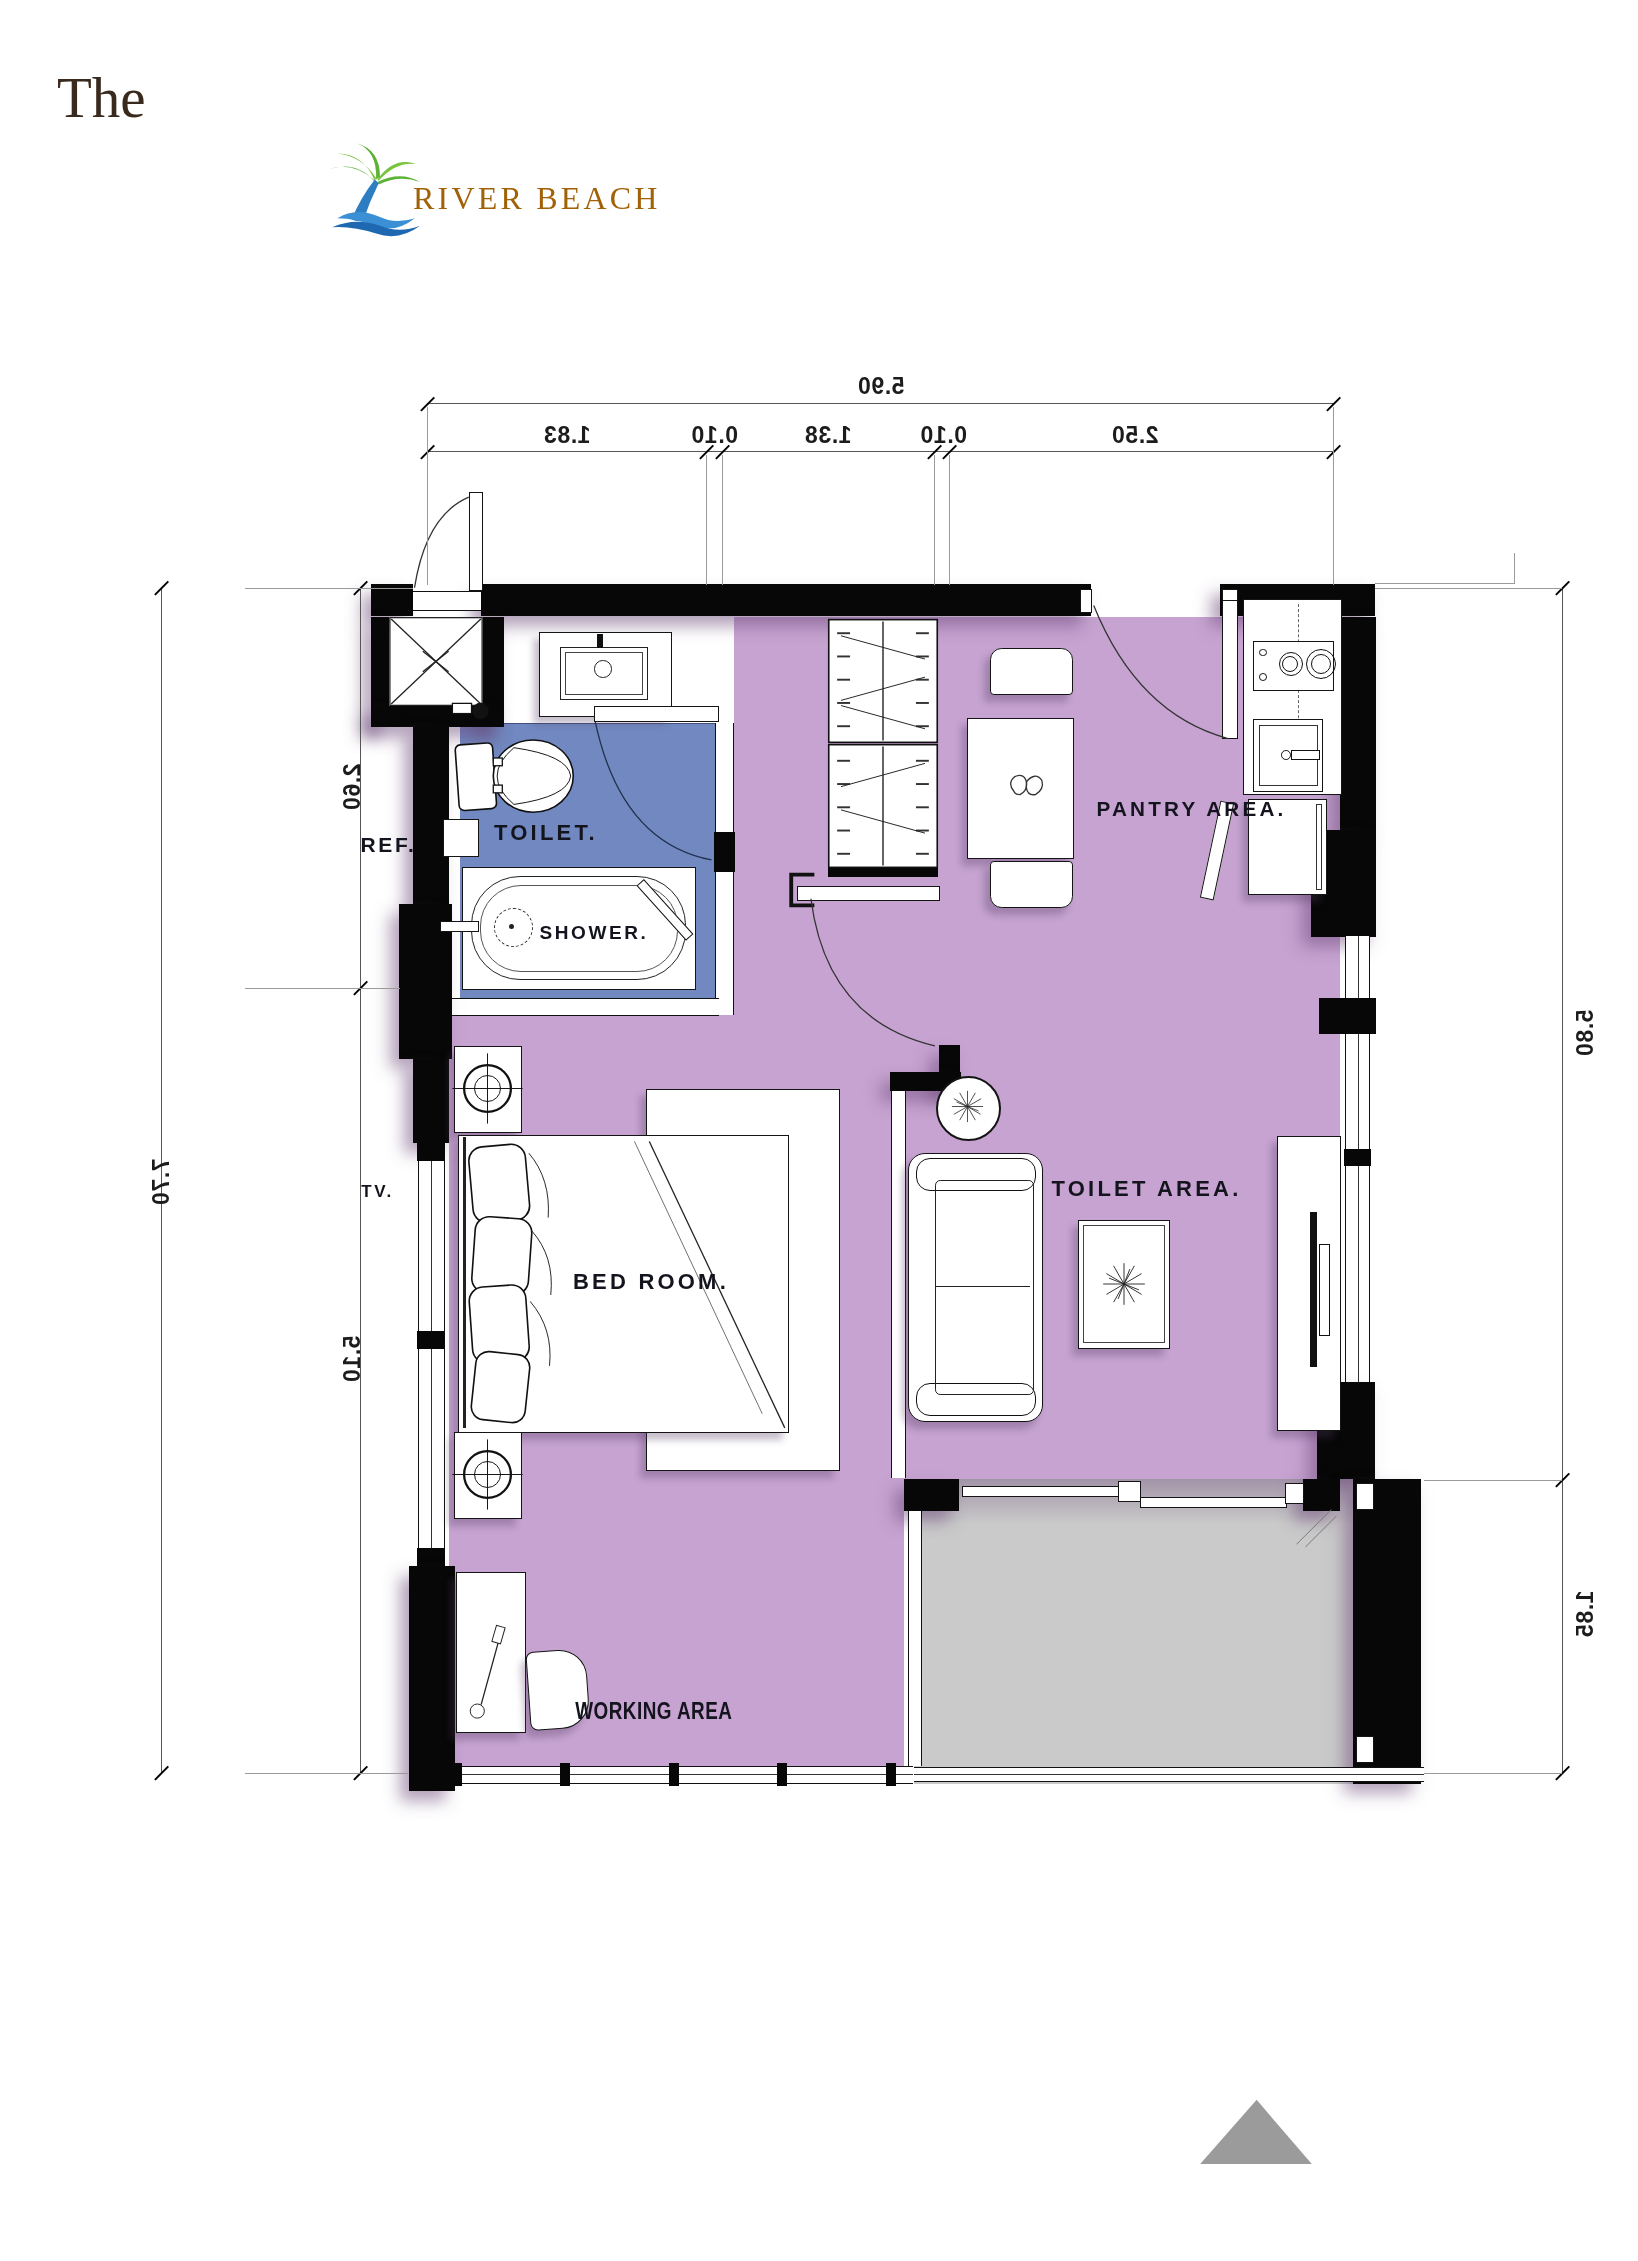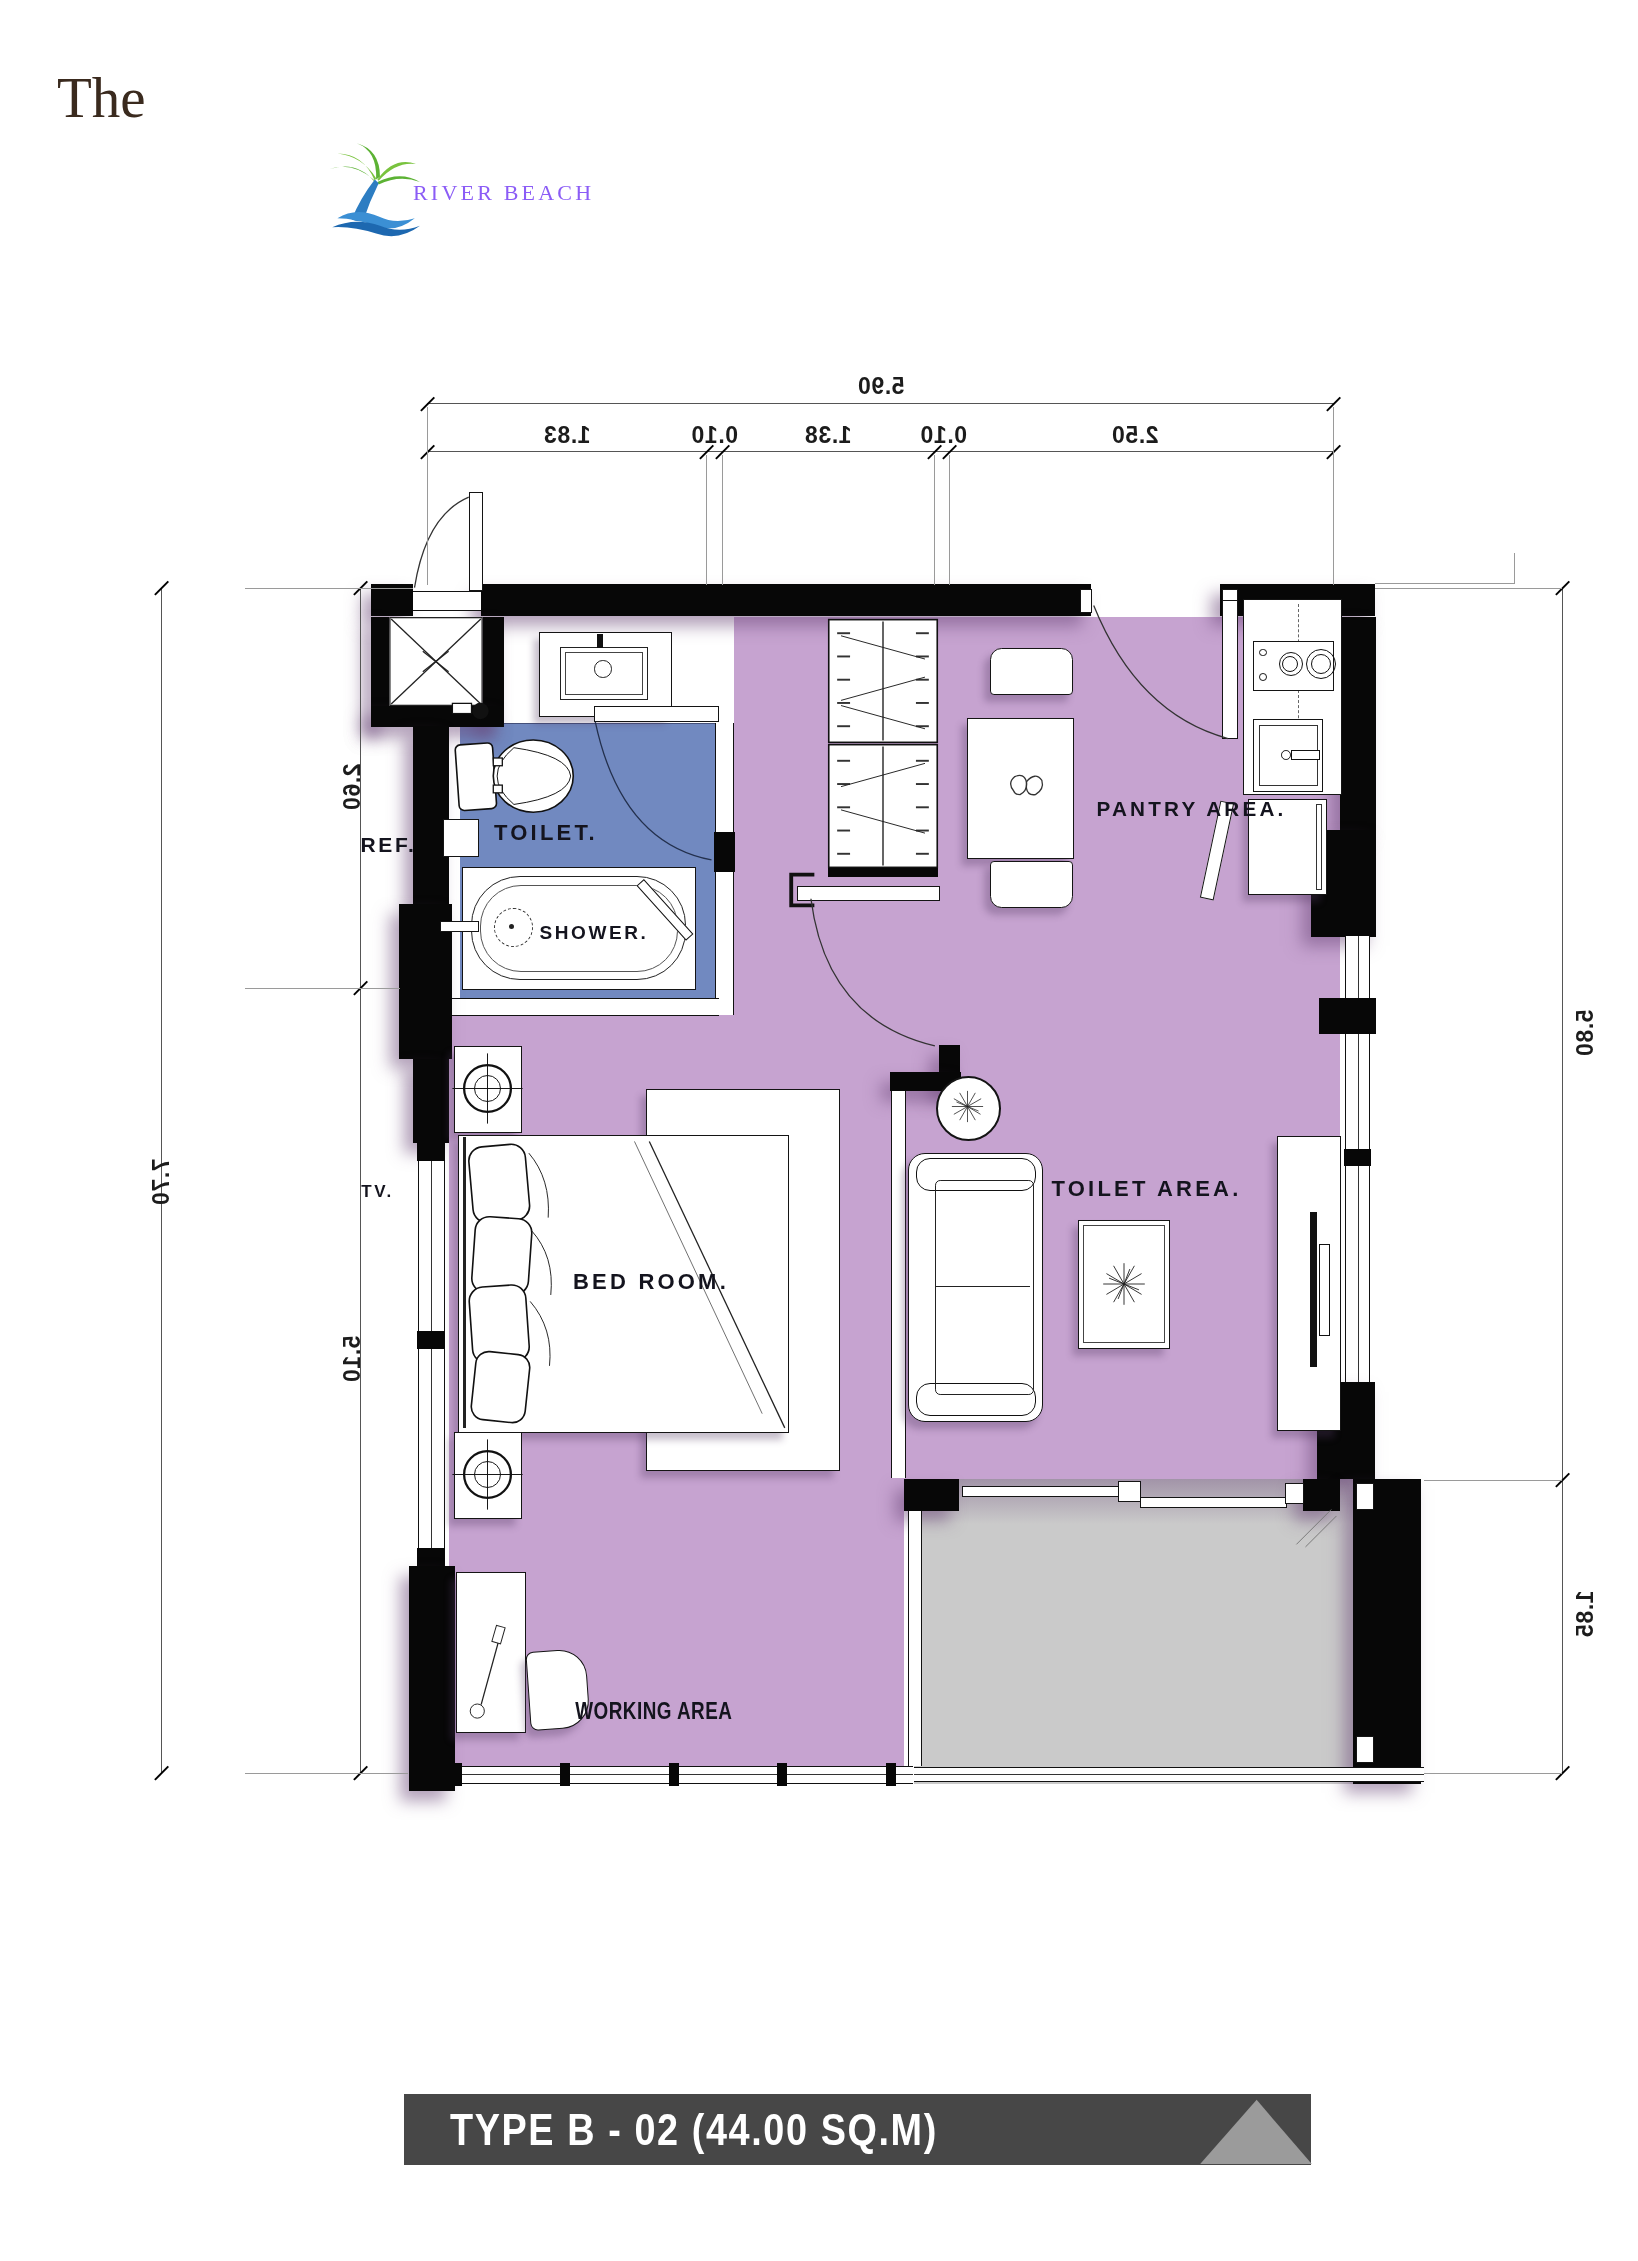--- a/index.html
+++ b/index.html
@@ -28,21 +28,21 @@
   
   .roomlbl{position:absolute;color:#14141e;font-weight:bold;text-align:center;
            letter-spacing:3.2px;white-space:nowrap;}
   .condensed{transform:scaleX(.82);transform-origin:center;letter-spacing:0.6px;}
   
   .logo-the{position:absolute;left:57px;top:65px;font-family:"Liberation Serif",serif;
             font-size:57px;color:#3a2a1e;}
   .logo-ultimate{position:absolute;left:143px;top:5.2px;font-family:"Liberation Serif",serif;
             font-size:127px;font-weight:bold;color:#3a2a1e;letter-spacing:-1.3px;}
   .logo-sub{position:absolute;left:413px;top:180px;font-family:"Liberation Serif",serif;
-            font-size:22px;color:#8b5cf6;letter-spacing:3.2px;}
+            font-size:32px;color:#a16207;letter-spacing:3.2px;}
   
   .banner{position:absolute;left:404px;top:2094px;width:907px;height:71px;background:#474747;}
   .banner span{display:inline-block;margin-left:46px;line-height:71px;color:#ffffff;
             font-size:45px;font-weight:bold;letter-spacing:1.9px;transform:scaleX(.84);
             transform-origin:left center;white-space:nowrap;}
   svg{position:absolute;overflow:visible;}
 </style>
 </head>
 <body>
 
@@ -404,21 +404,18 @@
   <div class="tick" style="left:1553px;top:1772px;"></div>
   <div class="dimtxt-v" style="left:1540px;top:1020px;">5.80</div>
   <div class="dimtxt-v" style="left:1540px;top:1601px;">1.85</div>
   <div class="extline" style="left:1375px;top:588px;width:187px;height:0.6px;"></div>
   <div class="extline" style="left:1424px;top:1480px;width:138px;height:0.6px;"></div>
   <div class="extline" style="left:1424px;top:1773px;width:138px;height:0.6px;"></div>
 
   <div class="extline" style="left:1375px;top:583px;width:139px;height:0.6px;"></div>
   <div class="extline" style="left:1514px;top:553px;width:0.6px;height:31px;"></div>
 
-  <div class="banner">
-    <span>TYPE B - 02 (44.00 SQ.M)</span>
-  </div>
   <svg style="left:1200px;top:2096px;" width="112" height="68" viewBox="0 0 174 106">
     <polygon points="0,106 174,106 88,6" fill="#9b9b9b"></polygon>
   </svg>
 
 </div>
 
 
 </body></html>

